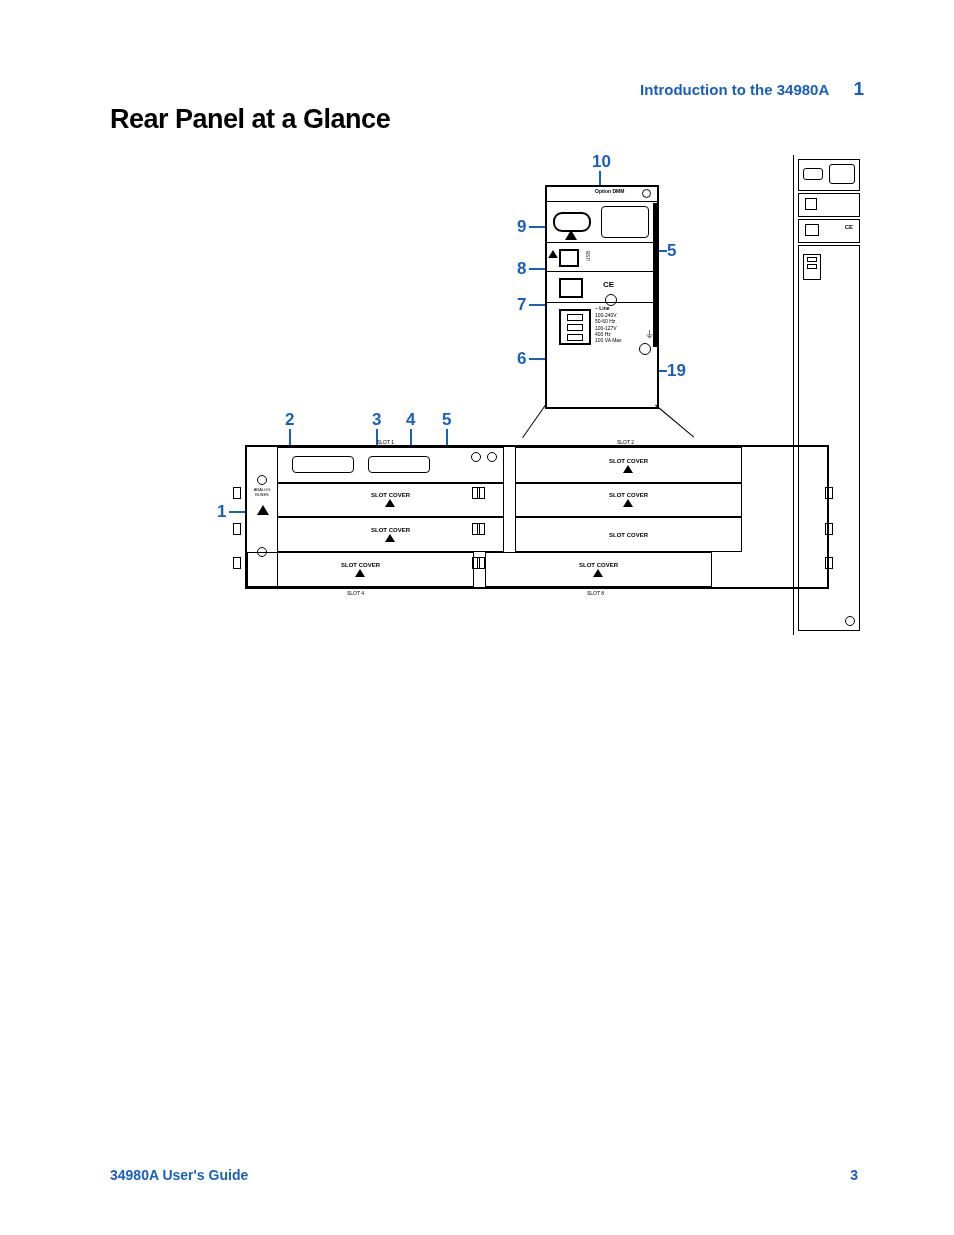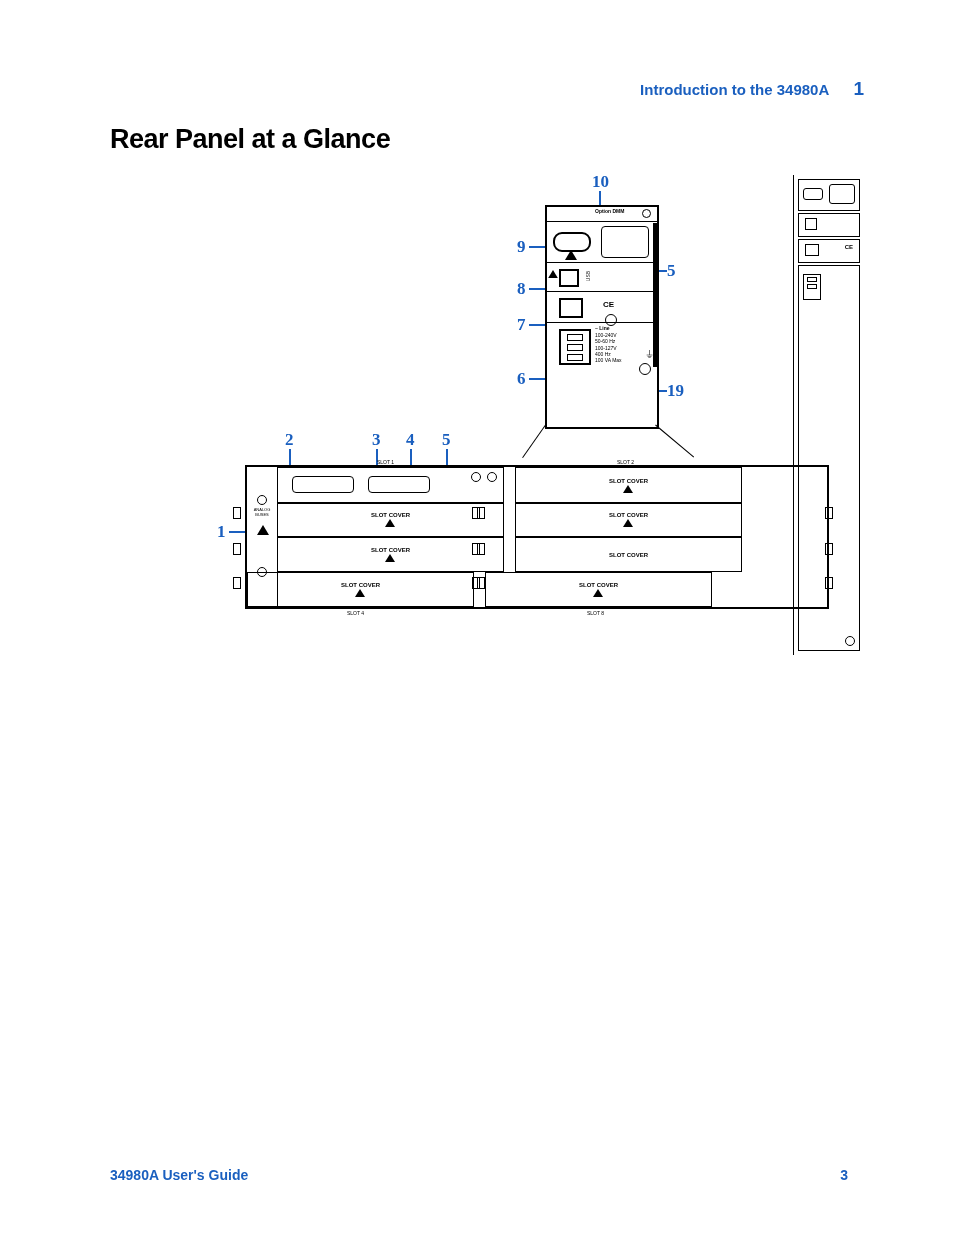--- a/index.html
+++ b/index.html
@@ -10,21 +10,21 @@
     width: 954px;
     height: 1235px;
     position: relative;
     color: #000;
   }
   .page {
     width: 954px;
     height: 1235px;
     position: relative;
     box-sizing: border-box;
-    padding: 54px 90px 60px 110px;
+    padding: 34px 90px 60px 110px;
   }
   .header-right {
     position: absolute;
     top: 78px;
     right: 90px;
     font-size: 15px;
   }
   .header-title {
     color: #1a5fbf;
     font-weight: bold;
@@ -48,21 +48,21 @@
   .diagram-area {
     position: relative;
     height: 480px;
     margin-left: 55px;
   }
   .callout {
     position: absolute;
     color: #1a5fbf;
     font-size: 17px;
     font-weight: bold;
-    font-family: Liberation Serif, serif;
+    font-family: Liberation Sans, sans-serif;
   }
   .leader {
     position: absolute;
     background: #1a5fbf;
   }
   
   .detail-box {
     position: absolute;
     left: 380px;
     top: 30px;
@@ -120,21 +120,21 @@
     width:0;height:0;border-left:5px solid transparent;border-right:5px solid transparent;border-bottom:8px solid #000;
     margin: 1px auto 0;
   }
   .slot1 { left:0; top:0; width:225px; height:35px; }
   .slot2 { left:238px; top:0; width:225px; height:35px; }
   .screw { width:8px;height:8px;border:1px solid #000;border-radius:50%; position:absolute; }
   .footer {
     position: absolute;
     bottom: 52px;
     left: 110px;
-    right: 106px;
+    right: 96px;
     display: flex;
     justify-content: space-between;
     font-size: 14px;
     font-weight: bold;
     color: #1a5fbf;
     font-family: "Arial Narrow", Arial, sans-serif;
   }
   .conn-dsub {
     width: 34px; height: 15px; border: 1.5px solid #000; border-radius: 4px;
     position: absolute;

